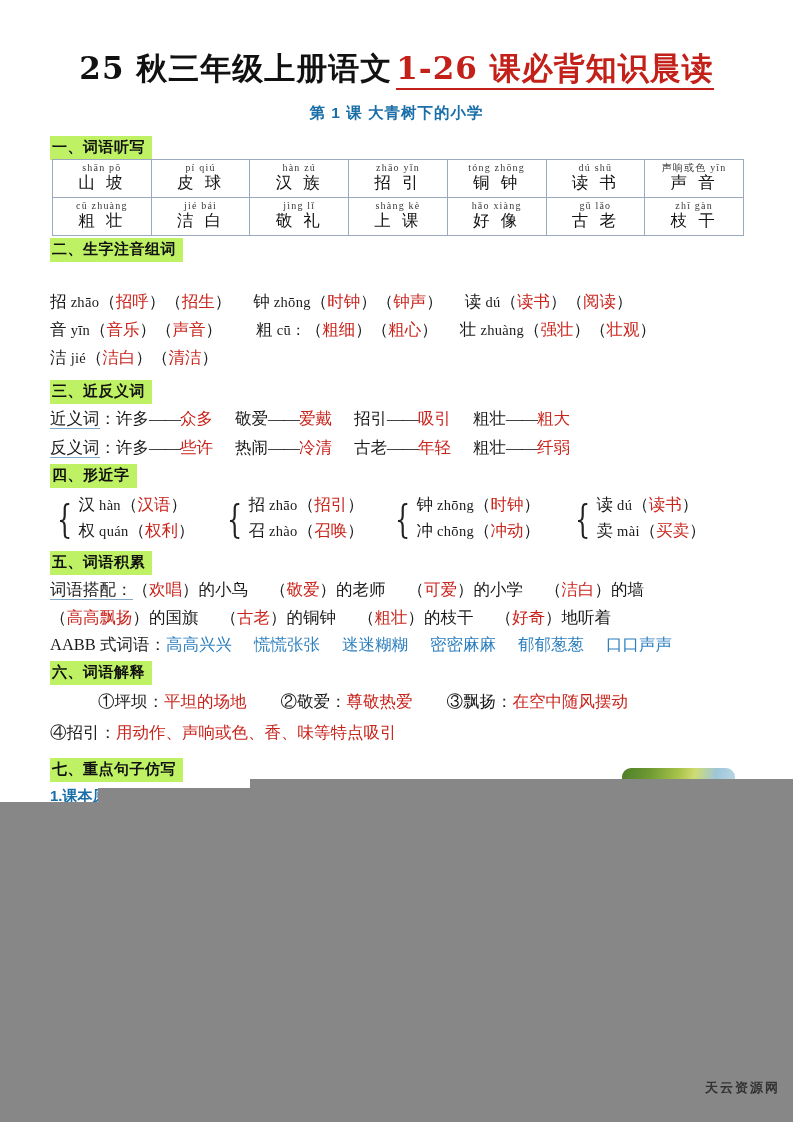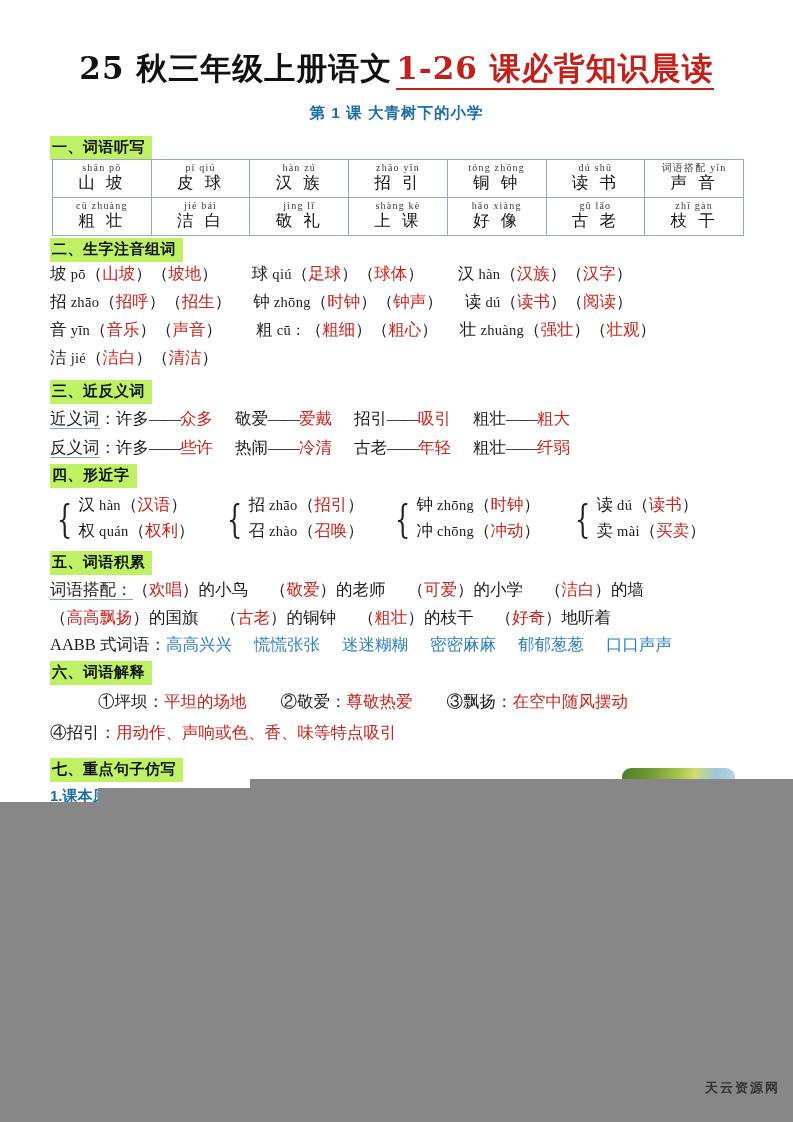--- a/index.html
+++ b/index.html
@@ -137,21 +137,21 @@
           </td>
       <td>
             <span class="py">tóng zhōng</span>
             <span class="hz">铜 钟</span>
           </td>
       <td>
             <span class="py">dú shū</span>
             <span class="hz">读 书</span>
           </td>
       <td>
-            <span class="py">词语搭配 yīn</span>
+            <span class="py">声响或色 yīn</span>
             <span class="hz">声 音</span>
           </td>
     </tr>
     <tr>
       <td>
             <span class="py">cū zhuàng</span>
             <span class="hz">粗 壮</span>
           </td>
       <td>
             <span class="py">jié bái</span>
@@ -176,23 +176,20 @@
       <td>
             <span class="py">zhī gàn</span>
             <span class="hz">枝 干</span>
           </td>
     </tr>
   </tbody>
     </table>
 
   <div class="sec" style="top:238px;text-align:right;">二、生字注音组词</div>
 
-  <div class="line" style="top:266px;">
-    <span>坡</span>&nbsp;<span class="pin">pō</span>（<span class="red">山坡</span>）（<span class="red">坡地</span>）<span class="gap-m"></span><span>球</span>&nbsp;<span class="pin">qiú</span>（<span class="red">足球</span>）（<span class="red">球体</span>）<span class="gap-m"></span><span>汉</span>&nbsp;<span class="pin">hàn</span>（<span class="red">汉族</span>）（<span class="red">汉字</span>）
-  </div>
 
   <div class="line" style="top:294px;">
     <span>招</span>&nbsp;<span class="pin">zhāo</span>（<span class="red">招呼</span>）（<span class="red">招生</span>）<span class="gap-s"></span><span>钟</span>&nbsp;<span class="pin">zhōng</span>（<span class="red">时钟</span>）（<span class="red">钟声</span>）<span class="gap-s"></span><span>读</span>&nbsp;<span class="pin">dú</span>（<span class="red">读书</span>）（<span class="red">阅读</span>）
   </div>
 
   <div class="line" style="top:322px;">
     <span>音</span>&nbsp;<span class="pin">yīn</span>（<span class="red">音乐</span>）（<span class="red">声音</span>）<span class="gap-m"></span><span>粗</span>&nbsp;<span class="pin">cū：</span>（<span class="red">粗细</span>）（<span class="red">粗心</span>）<span class="gap-s"></span><span>壮</span>&nbsp;<span class="pin">zhuàng</span>（<span class="red">强壮</span>）（<span class="red">壮观</span>）
   </div>
 
   <div class="line" style="top:350px;">

